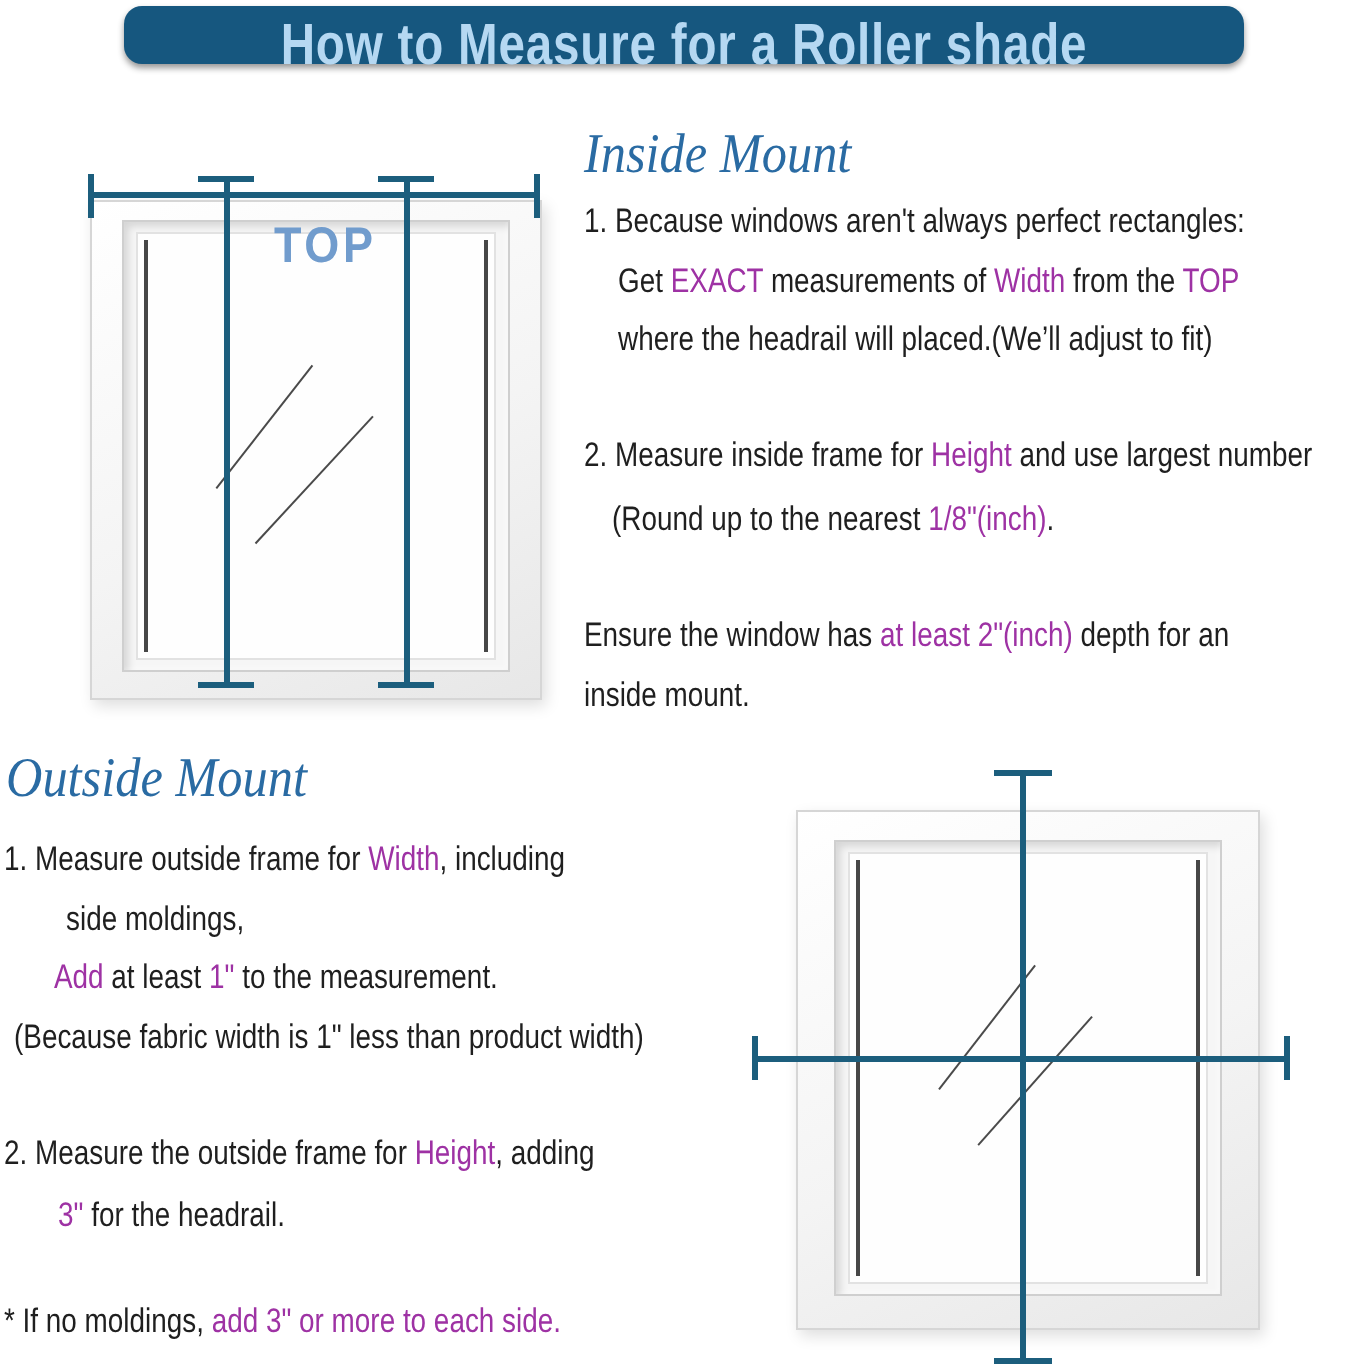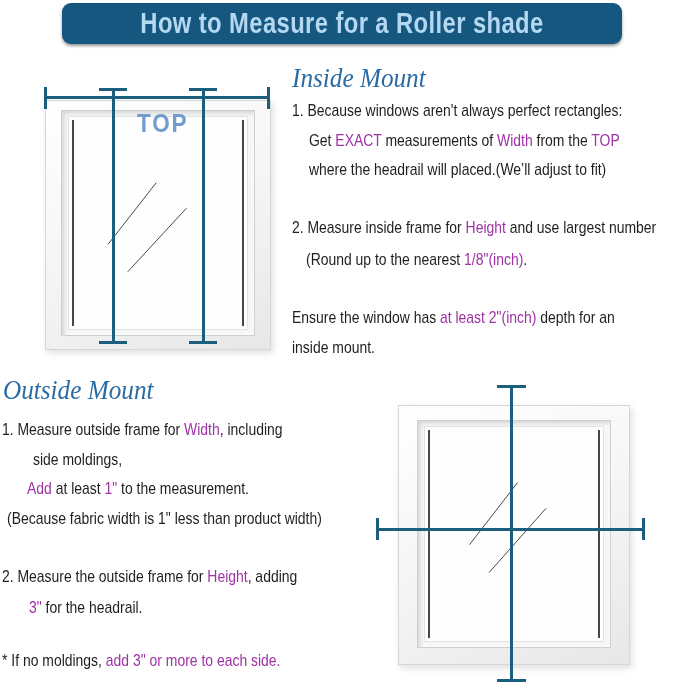--- a/index.html
+++ b/index.html
@@ -3,21 +3,21 @@
 <meta charset="utf-8">
 <style>
   html,body{margin:0;padding:0;background:#ffffff;}
   #canvas{
     position:relative; width:679px; height:685px; background:#ffffff;
     overflow:hidden; font-family:"Liberation Sans",sans-serif;
   }
 
   
   .title-bar{
-    position:absolute; left:62px; top:3px; width:560px; height:41px;
+    position:absolute; left:62px; top:3px; width:560px; height:29px;
     background:var(--title_bg,#16577f); border-radius:9px;
     box-shadow:0 2px 3px rgba(25,25,25,.45);
   }
   .title-text{
     position:absolute; left:0; right:0; top:4px; text-align:center;
     font-weight:bold; font-size:29px; letter-spacing:.5px;
     color:var(--title_text,#b5d8f2);
     transform:scaleX(.82); transform-origin:50% 50%;
     white-space:nowrap;
   }

